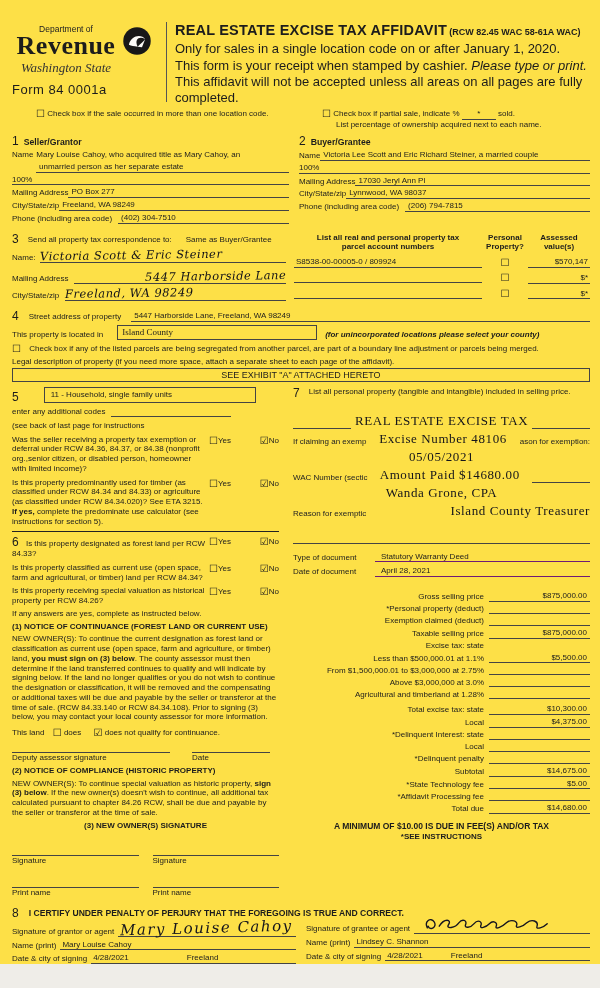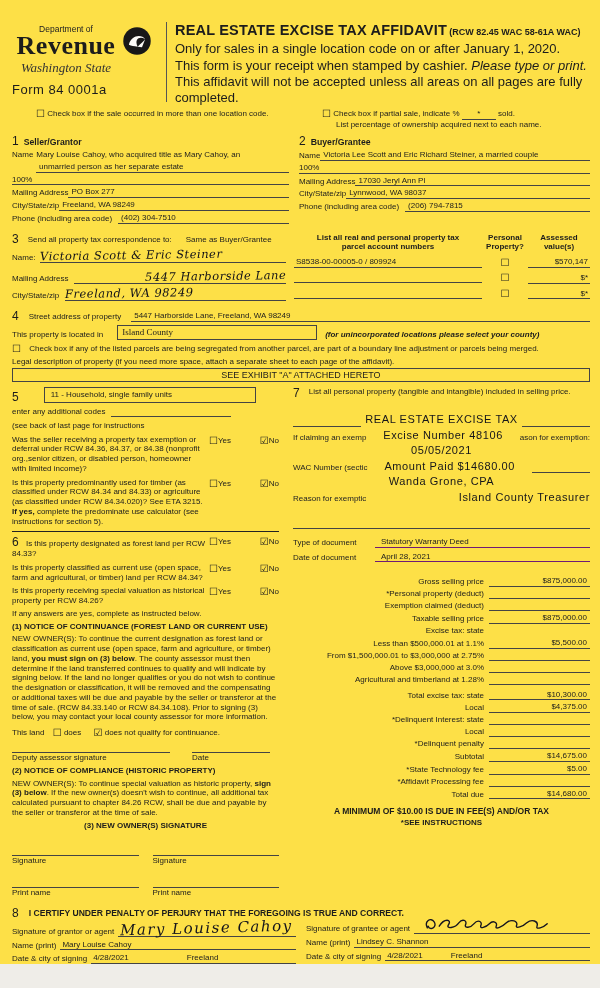--- a/index.html
+++ b/index.html
@@ -76,21 +76,21 @@
   .dep2 { width:78px; border-bottom:1px solid #444; margin-left:22px; }
   .dep-lbls { display:flex; }
   .dep-lbls .a { width:158px; }
   .center { text-align:center; }
   .sigpair { display:flex; margin-top:16px; }
   .sigpair .cell { flex:1; }
   .sigpair .cell + .cell { margin-left:14px; }
   .sigline { border-bottom:1px solid #444; height:10px; }
   
   .s7head { display:flex; }
-  .stamp { font-family:Liberation Sans, sans-serif; font-size:11px; letter-spacing:0.6px; color:#15151a; white-space:nowrap; }
+  .stamp { font-family:Liberation Serif, serif; font-size:13px; letter-spacing:0.6px; color:#15151a; white-space:nowrap; }
   .strow { display:flex; align-items:flex-end; margin-top:2px; }
   .frag { white-space:nowrap; color:#222; }
   .exrow { display:flex; align-items:flex-end; margin-top:2px; }
   .exlabel { width:196px; text-align:right; padding-right:5px; white-space:nowrap; }
   .exval { flex:1; border-bottom:1px solid #444; text-align:right; padding-right:3px; min-height:10px; }
   .exval.noline { border-bottom:none; }
   .docrow { display:flex; align-items:flex-end; margin-top:4px; }
   .doclabel { width:82px; white-space:nowrap; }
   .docval { flex:1; border-bottom:1px solid #701a75; padding-left:6px; min-height:10px; }
   

